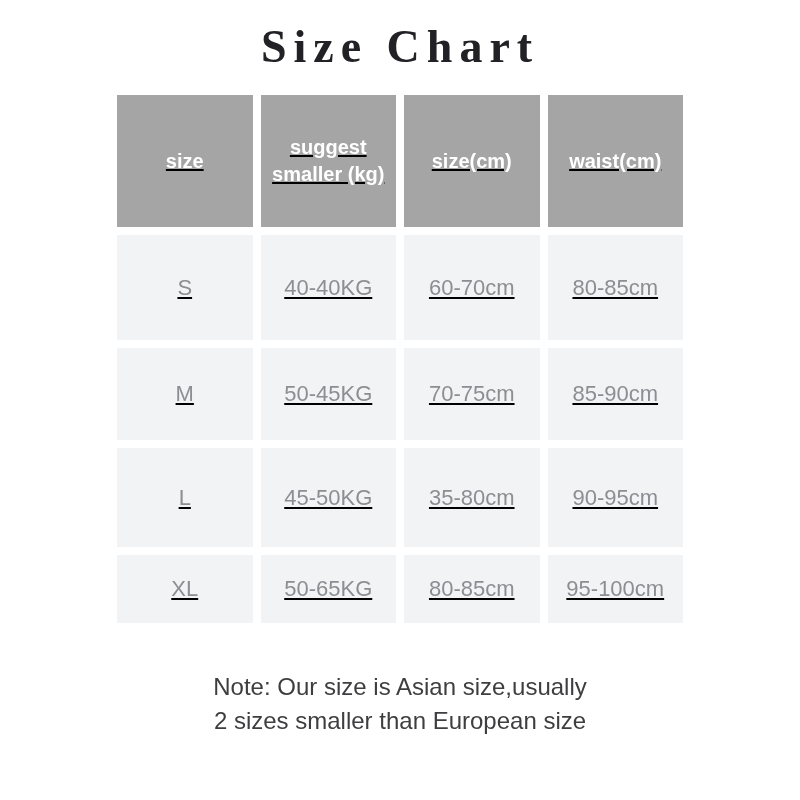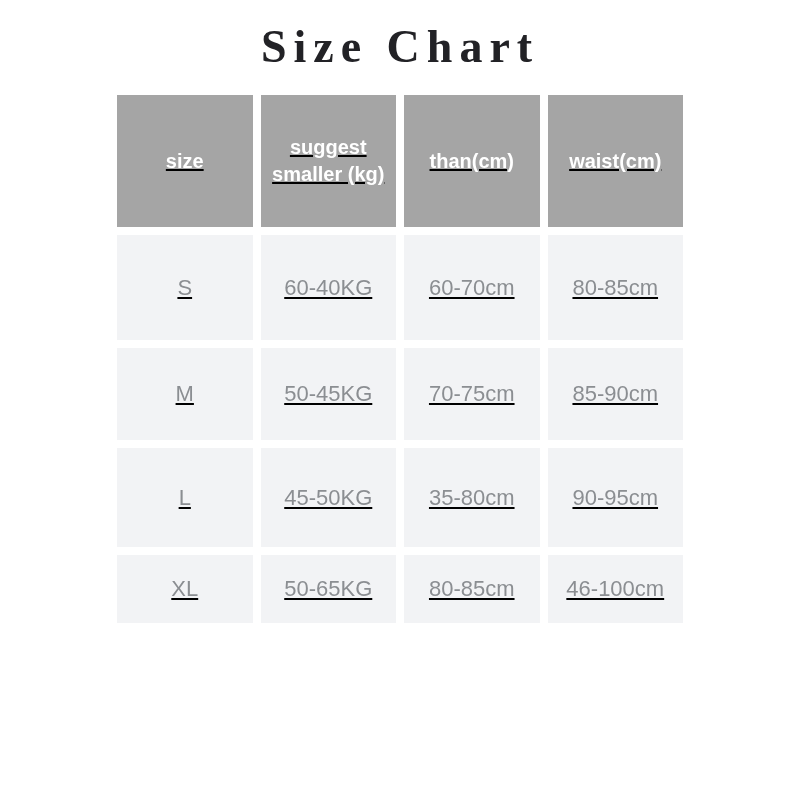--- a/index.html
+++ b/index.html
@@ -78,27 +78,27 @@
 
 <div class="page">
 
   <h1 class="title">Size Chart</h1>
 
   <div class="size-table">
 
     <div class="trow">
       <div class="th">size</div>
       <div class="th">suggest smaller (kg)</div>
-      <div class="th">than(cm)</div>
+      <div class="th">size(cm)</div>
       <div class="th">waist(cm)</div>
     </div>
 
     <div class="trow">
       <div class="td">S</div>
-      <div class="td">60-40KG</div>
+      <div class="td">40-40KG</div>
       <div class="td">60-70cm</div>
       <div class="td">80-85cm</div>
     </div>
 
     <div class="trow">
       <div class="td">M</div>
       <div class="td">50-45KG</div>
       <div class="td">70-75cm</div>
       <div class="td">85-90cm</div>
     </div>
@@ -107,19 +107,23 @@
       <div class="td">L</div>
       <div class="td">45-50KG</div>
       <div class="td">35-80cm</div>
       <div class="td">90-95cm</div>
     </div>
 
     <div class="trow">
       <div class="td">XL</div>
       <div class="td">50-65KG</div>
       <div class="td">80-85cm</div>
-      <div class="td">46-100cm</div>
+      <div class="td">95-100cm</div>
     </div>
 
   </div>
 
+  <div class="note">
+    <div>Note: Our size is Asian size,usually</div>
+    <div>2 sizes smaller than European size</div>
+  </div>
 
 </div>
 
 </body></html>

